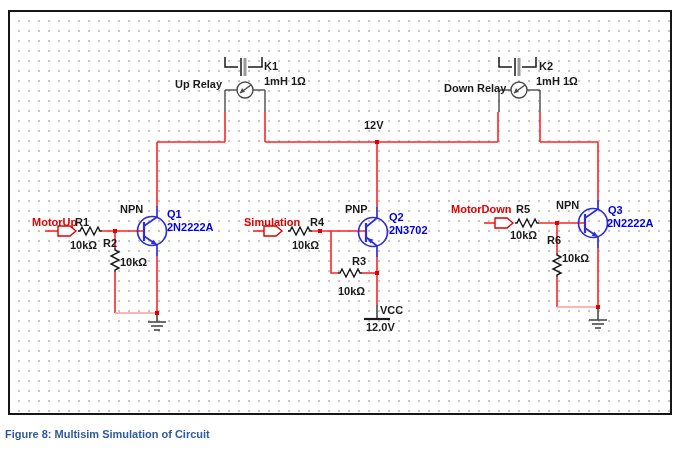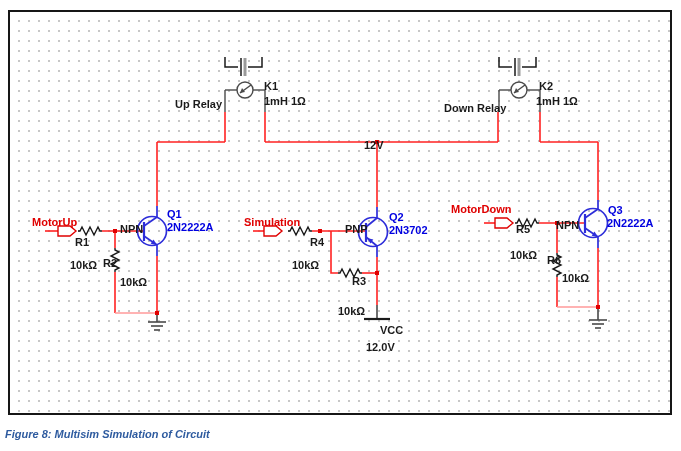--- a/index.html
+++ b/index.html
@@ -3,24 +3,24 @@
 <meta charset="utf-8">
 <style>
   html,body{margin:0;padding:0;background:#ffffff;}
   body{width:681px;height:451px;position:relative;font-family:"Liberation Sans",sans-serif;overflow:hidden;}
   .sheet{position:absolute;left:8px;top:10px;width:660px;height:401px;border:2px solid #161616;
          background-color:#ffffff;
          background-image:radial-gradient(circle,#c7c7c7 1px,transparent 1.1px);
          background-size:10px 10px;background-position:4px 4px;}
   svg.wires{position:absolute;left:0;top:0;pointer-events:none;}
   .lb{position:absolute;font-size:11px;font-weight:bold;white-space:nowrap;line-height:12px;}
-  .k{color:#1a1a1a;margin-top:20px;}
+  .k{color:#1a1a1a;}
   .r{color:#e00000;}
   .b{color:#0000e0;}
-  .caption{position:absolute;left:5px;top:428px;font-size:11px;font-weight:bold;font-style:italic;color:#2e5b9f;}
+  .caption{position:absolute;left:5px;top:428px;font-size:11px;font-weight:bold;color:#2e5b9f;}
 </style>
 </head>
 <body>
 
 <div class="sheet"></div>
 
 <svg class="wires" width="681" height="451" viewBox="0 0 681 451">
 
   <g stroke="#ff2222" stroke-width="1.6" fill="none">
     <path d="M157,142 H225"></path>

